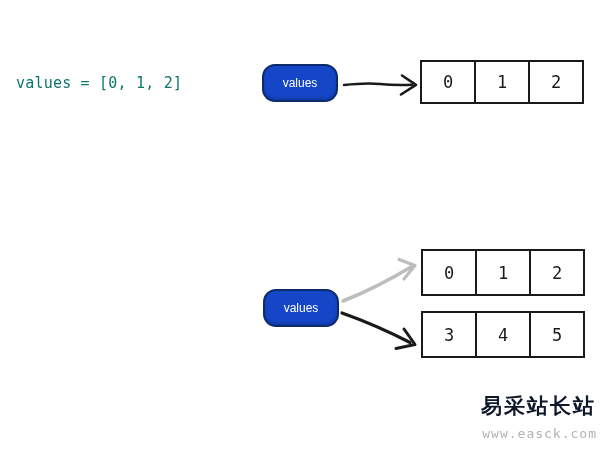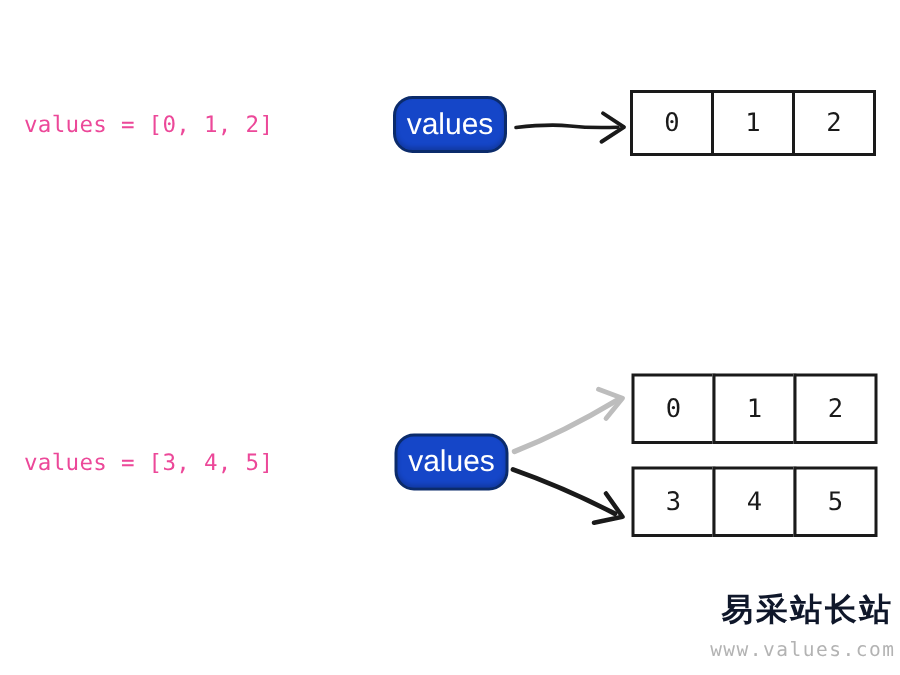--- a/index.html
+++ b/index.html
@@ -10,21 +10,21 @@
     overflow: hidden;
     font-family: "DejaVu Sans", sans-serif;
   }
   .canvas { position: absolute; left: 0; top: 0; width: 600px; height: 450px; }
 
   .code {
     position: absolute;
     font-family: "DejaVu Sans Mono", monospace;
     font-size: 15px;
     line-height: 18px;
-    color: #ec4899;
+    color: #0f766e;
     white-space: pre;
     letter-spacing: 0.2px;
   }
   .code.step1 { left: 16px; top: 74px; }
   .code.step2 { left: 16px; top: 299px; }
 
   .varbox {
     position: absolute;
     width: 76px; height: 38px;
     box-sizing: border-box;
@@ -32,21 +32,21 @@
     border: 2.5px solid #0b2b6b;
     border-radius: 13px;
     display: flex; align-items: center; justify-content: center;
     box-shadow: inset 0 -2px 3px rgba(0,0,0,0.18);
   }
   .varbox.step1 { left: 262px; top: 64px; }
   .varbox.step2 { left: 263px; top: 289px; }
   .varbox span {
     color: #ffffff;
     font-family: "Liberation Sans", sans-serif;
-    font-size: 20px;
+    font-size: 12px;
   }
 
   .array { position: absolute; display: flex; }
   .cell {
     box-sizing: border-box;
     width: 56px;
     border: 2px solid #1a1a1a;
     background: #ffffff;
     display: flex; align-items: center; justify-content: center;
     font-family: "DejaVu Sans Mono", monospace;
@@ -93,21 +93,20 @@
   <div class="varbox step1">
     <span>values</span>
   </div>
 
   <div class="array top-array">
     <div class="cell">0</div>
     <div class="cell">1</div>
     <div class="cell">2</div>
   </div>
 
-  <div class="code step2">values = [3, 4, 5]</div>
 
   <div class="varbox step2">
     <span>values</span>
   </div>
 
   <div class="array old-array">
     <div class="cell">0</div>
     <div class="cell">1</div>
     <div class="cell">2</div>
   </div>
@@ -130,15 +129,15 @@
       <path d="M399,259.5 L415,265.5 L404,279" fill="none" stroke-linecap="round" stroke-linejoin="round" stroke-width="3.2" stroke="#bdbdbd"></path>
     </g>
 
     <g>
       <path d="M342,313 Q376,325 410,342.5" fill="none" stroke-linecap="round" stroke-width="3.2" stroke="#1a1a1a"></path>
       <path d="M404,329 L415,344.5 L396,348.5" fill="none" stroke-linecap="round" stroke-linejoin="round" stroke-width="3" stroke="#1a1a1a"></path>
     </g>
   </svg>
 
   <div class="wm-title">易采站长站</div>
-  <div class="wm-url">www.values.com</div>
+  <div class="wm-url">www.easck.com</div>
 
 </div>
 
 </body></html>

